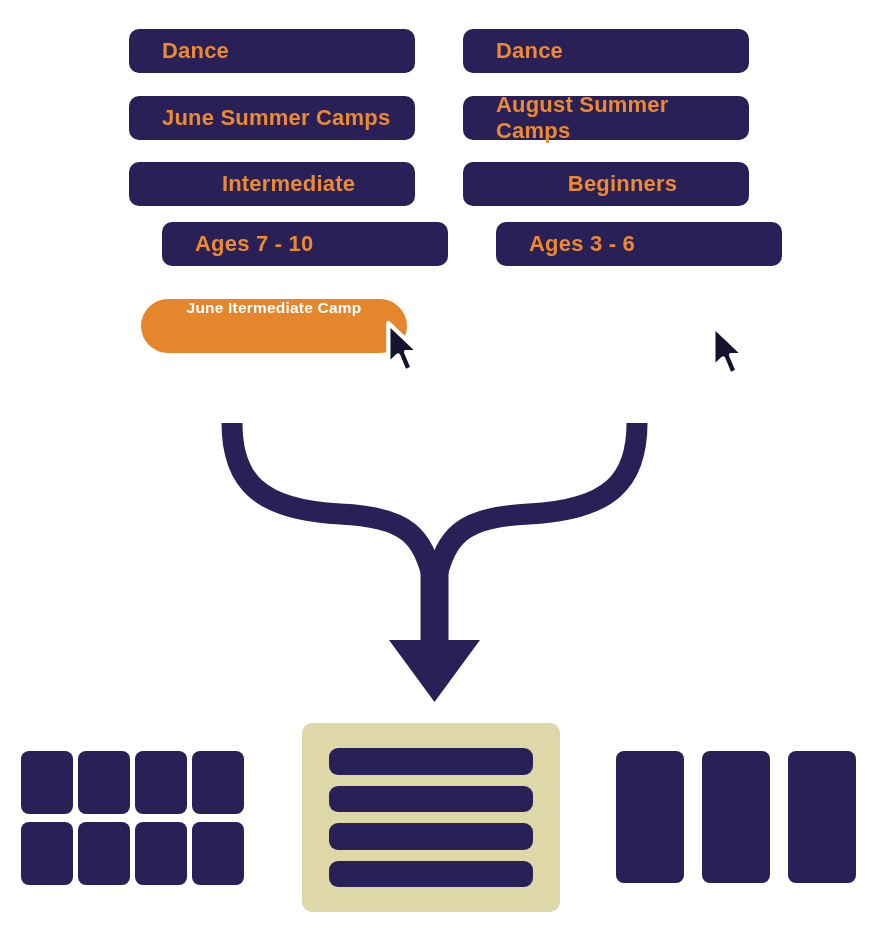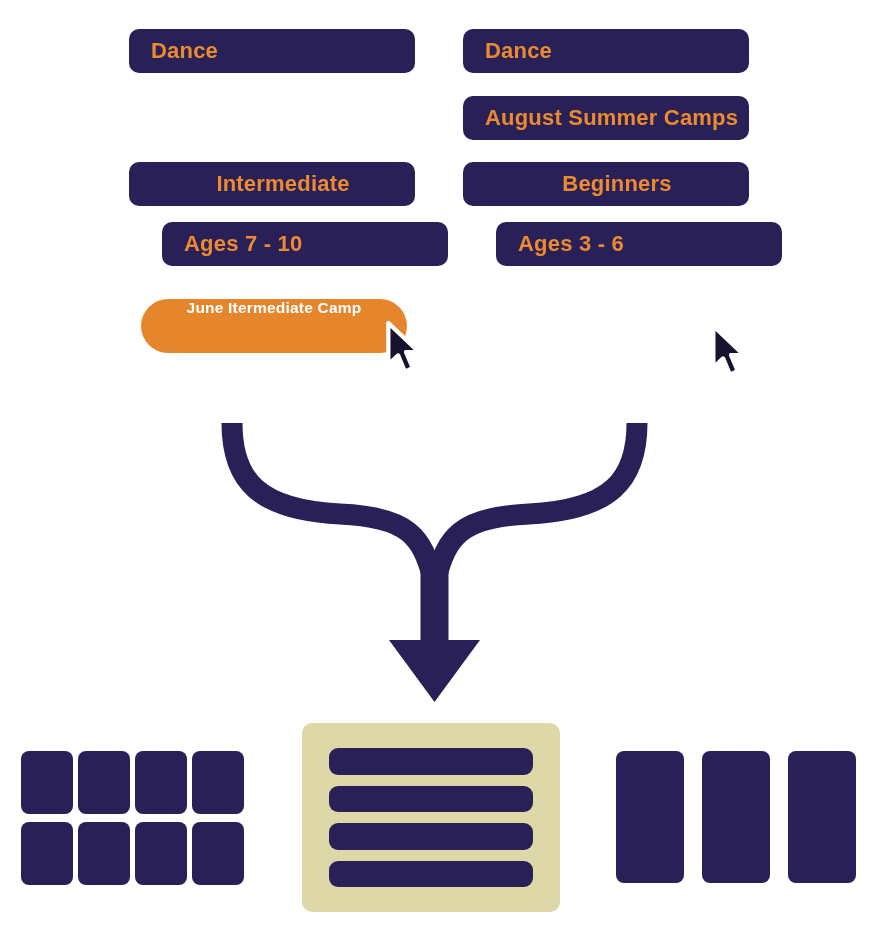--- a/index.html
+++ b/index.html
@@ -13,21 +13,21 @@
   }
   
   .field {
     position: absolute;
     width: 286px;
     height: 44px;
     background: #282057;
     border-radius: 10px;
     display: flex;
     align-items: center;
-    padding-left: 22px;
+    padding-left: 33px;
     box-sizing: border-box;
     color: #ED8A2F;
     font-size: 22px;
     font-weight: 700;
     letter-spacing: 0.2px;
   }
   .col-left  { left: 129px; }
   .col-right { left: 463px; }
   .row-1 { top: 29px; }
   .row-2 { top: 96px; }
@@ -122,20 +122,23 @@
   .tall-card:last-child { width: 68px; }
 </style>
 </head>
 <body>
 
 <div class="canvas">
 
   <div class="field col-left row-1">
     <span>Dance</span>
   </div>
+  <div class="field col-left row-2">
+    <span>June Summer Camps</span>
+  </div>
   <div class="field col-left row-3">
     <span>Intermediate</span>
   </div>
   <div class="field col-left row-4">
     <span>Ages 7 - 10</span>
   </div>
 
   <div class="field col-right row-1">
     <span>Dance</span>
   </div>

